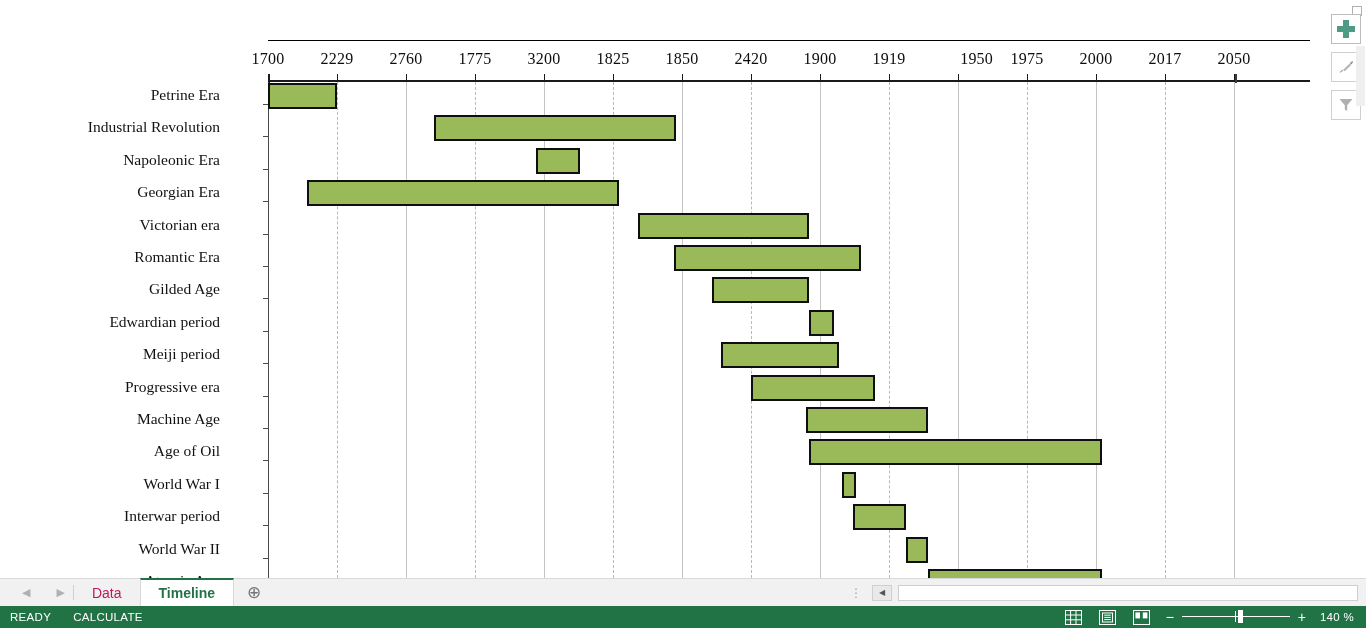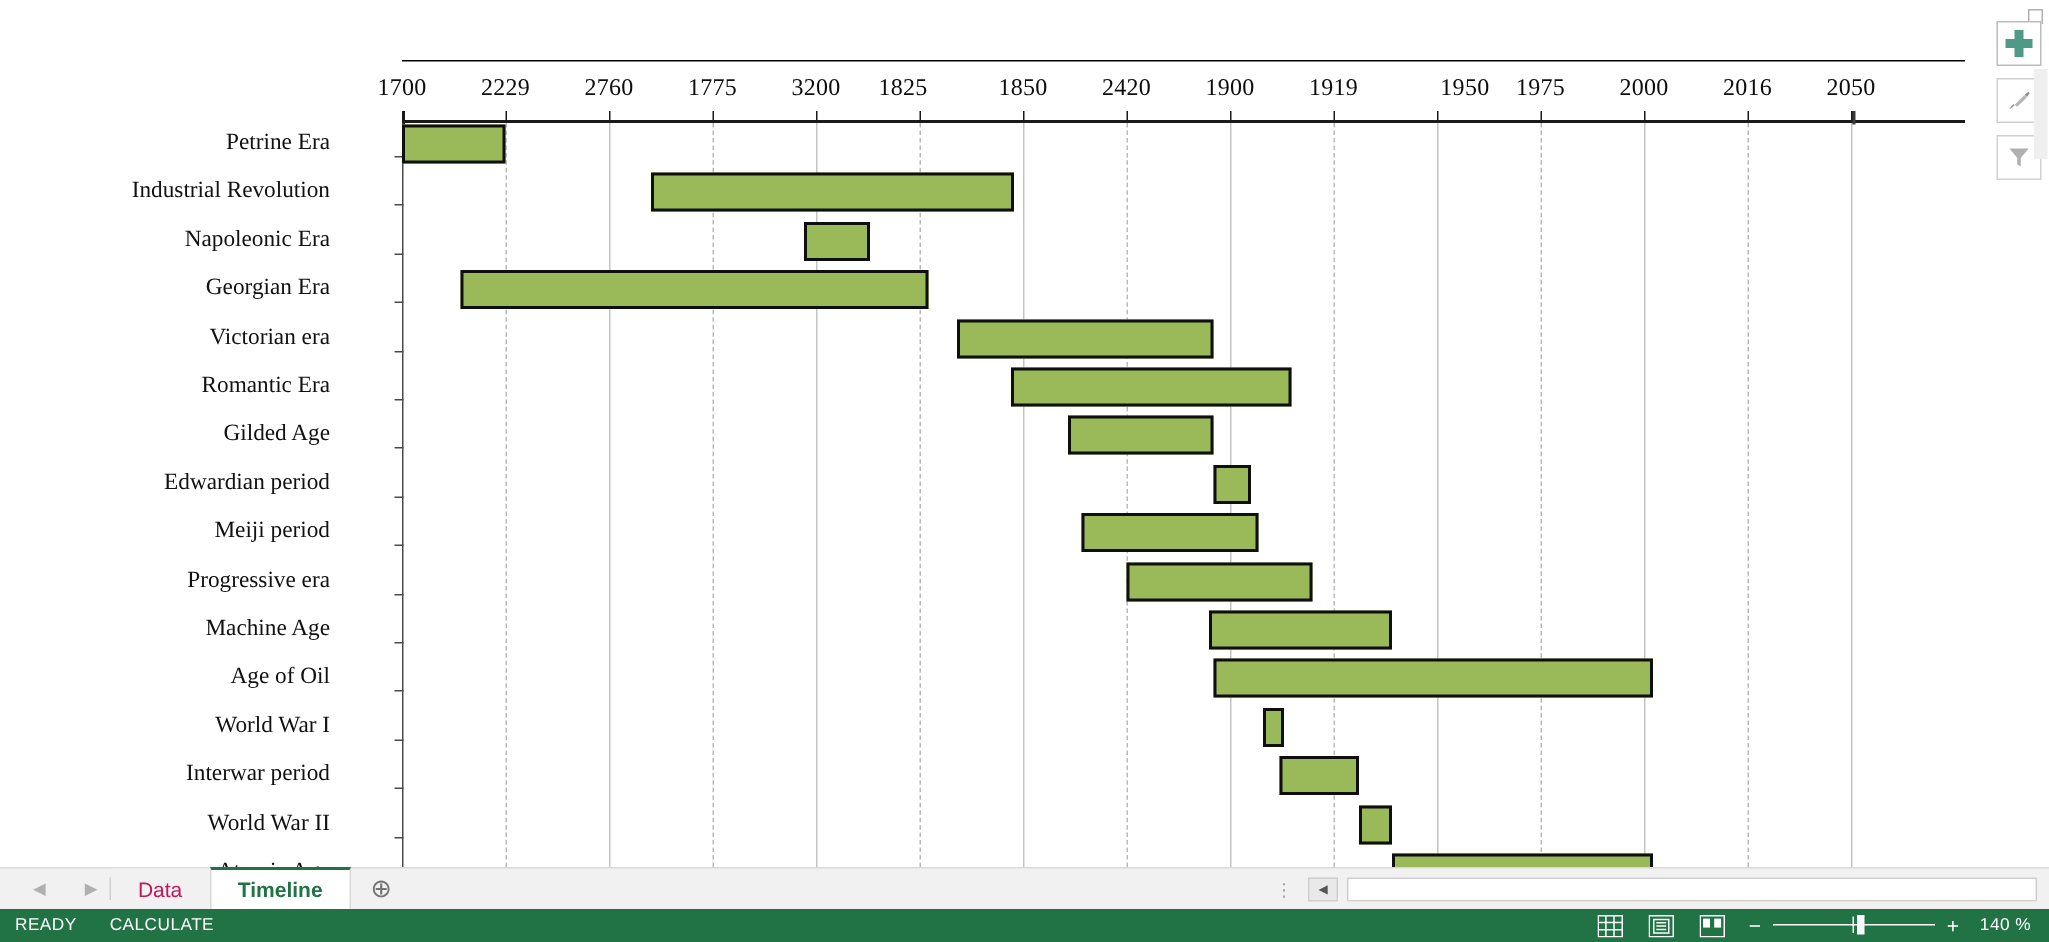--- a/index.html
+++ b/index.html
@@ -409,29 +409,29 @@
           <div class="vgrid" style="left: 828px;"></div>
           <div class="vgrid dashed" style="left: 897px;"></div>
           <div class="vgrid" style="left: 966px;"></div>
         </div>
       <div id="xlabels-layer">
           <div class="xlabel" style="left: 0px;">1700</div>
           <div class="xlabel" style="left: 69px;">2229</div>
           <div class="xlabel" style="left: 138px;">2760</div>
           <div class="xlabel" style="left: 207px;">1775</div>
           <div class="xlabel" style="left: 276px;">3200</div>
-          <div class="xlabel" style="left: 334px;">1825</div>
+          <div class="xlabel" style="left: 345px;">1825</div>
           <div class="xlabel" style="left: 414px;">1850</div>
           <div class="xlabel" style="left: 483px;">2420</div>
           <div class="xlabel" style="left: 552px;">1900</div>
           <div class="xlabel" style="left: 621px;">1919</div>
           <div class="xlabel" style="left: 690px; text-align: right;">1950</div>
           <div class="xlabel" style="left: 759px;">1975</div>
           <div class="xlabel" style="left: 828px;">2000</div>
-          <div class="xlabel" style="left: 897px;">2016</div>
+          <div class="xlabel" style="left: 897px;">2017</div>
           <div class="xlabel" style="left: 966px;">2050</div>
         </div>
       <div id="ylabels-layer">
           <div class="ylabel" style="top: 46px;">Petrine Era</div>
           <div class="ytick" style="top: 64px;"></div>
           <div class="ylabel" style="top: 78.4px;">Industrial Revolution</div>
           <div class="ytick" style="top: 96.4px;"></div>
           <div class="ylabel" style="top: 110.8px;">Napoleonic Era</div>
           <div class="ytick" style="top: 128.8px;"></div>
           <div class="ylabel" style="top: 143.2px;">Georgian Era</div>

